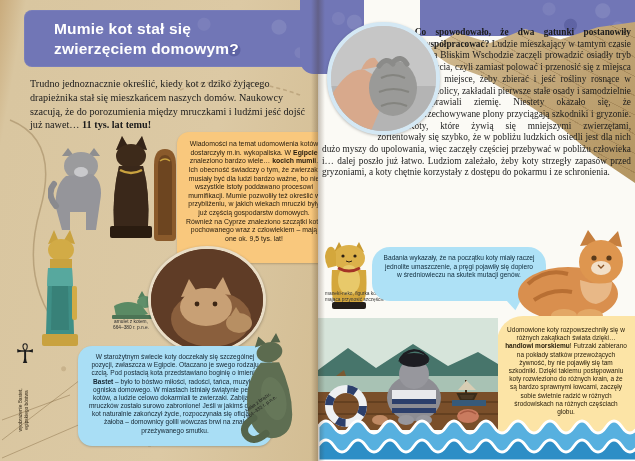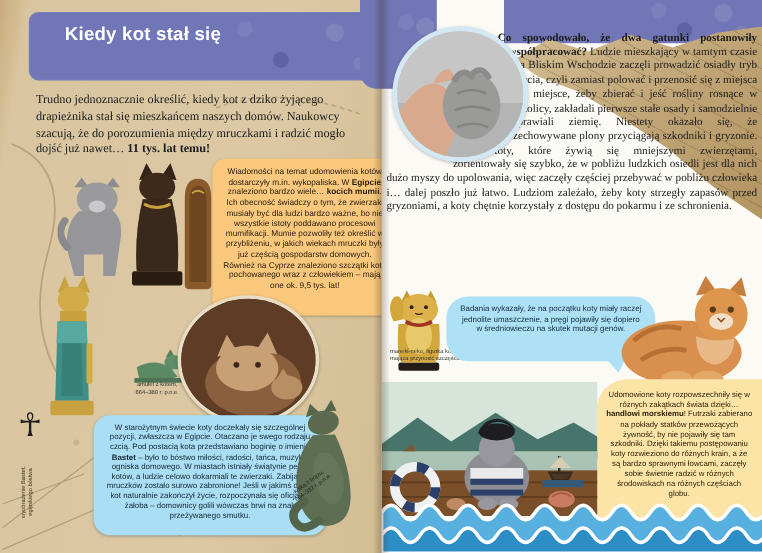--- a/index.html
+++ b/index.html
@@ -82,26 +82,27 @@
     <svg id="map-decor" class="abs" viewBox="0 0 318 461">
       <path d="M10 120 Q60 140 40 210 Q20 280 60 330" fill="none" stroke="rgba(110,80,40,.30)" stroke-width="1.5"></path>
       <path d="M2 440 L80 380 M2 420 L70 395 M2 458 L90 420" stroke="rgba(110,80,40,.35)" stroke-width="1" fill="none"></path>
       <circle cx="150" cy="430" r="16" fill="none" stroke="rgba(110,80,40,.30)" stroke-width="1" stroke-dasharray="3 3"></circle>
       <path d="M180 90 Q230 70 300 95" fill="none" stroke="rgba(110,80,40,.25)" stroke-width="1.5" stroke-dasharray="4 3"></path>
     </svg>
 
     <div id="title-banner" class="abs">
       <div class="doodles"></div>
       <div id="page-title">
-        <div>Kiedy kot stał się</div>
+        <div>Mumie kot stał się</div>
+        <div>zwierzęciem domowym?</div>
       </div>
     </div>
 
     <div id="left-intro" class="abs serif">
-      <span>Trudno jednoznacznie określić, kiedy kot z dziko żyjącego drapieżnika stał się mieszkańcem naszych domów. Naukowcy szacują, że do porozumienia między mruczkami i radzić mogło dojść już nawet… </span><b>11 tys. lat temu!</b>
+      <span>Trudno jednoznacznie określić, kiedy kot z dziko żyjącego drapieżnika stał się mieszkańcem naszych domów. Naukowcy szacują, że do porozumienia między mruczkami i ludźmi jeść dojść już nawet… </span><b>11 tys. lat temu!</b>
     </div>
 
     <div class="abs fig" style="left:48px;top:146px;">
       <svg width="60" height="86" viewBox="0 0 60 86">
         <path d="M14 10 L20 2 L26 10 Z M40 10 L46 2 L52 10 Z" fill="#8e8e90"></path>
         <ellipse cx="33" cy="20" rx="17" ry="14" fill="#9b9b9d"></ellipse>
         <path d="M18 30 Q6 40 8 62 L14 84 L22 84 L22 66 L38 66 L38 84 L48 84 L52 56 Q56 36 44 28 Z" fill="#95959a"></path>
         <path d="M8 60 Q-2 48 6 38" stroke="#8a8a8e" stroke-width="6" fill="none" stroke-linecap="round"></path>
         <ellipse cx="33" cy="26" rx="7" ry="5" fill="#c9c9cc"></ellipse>
       </svg>

